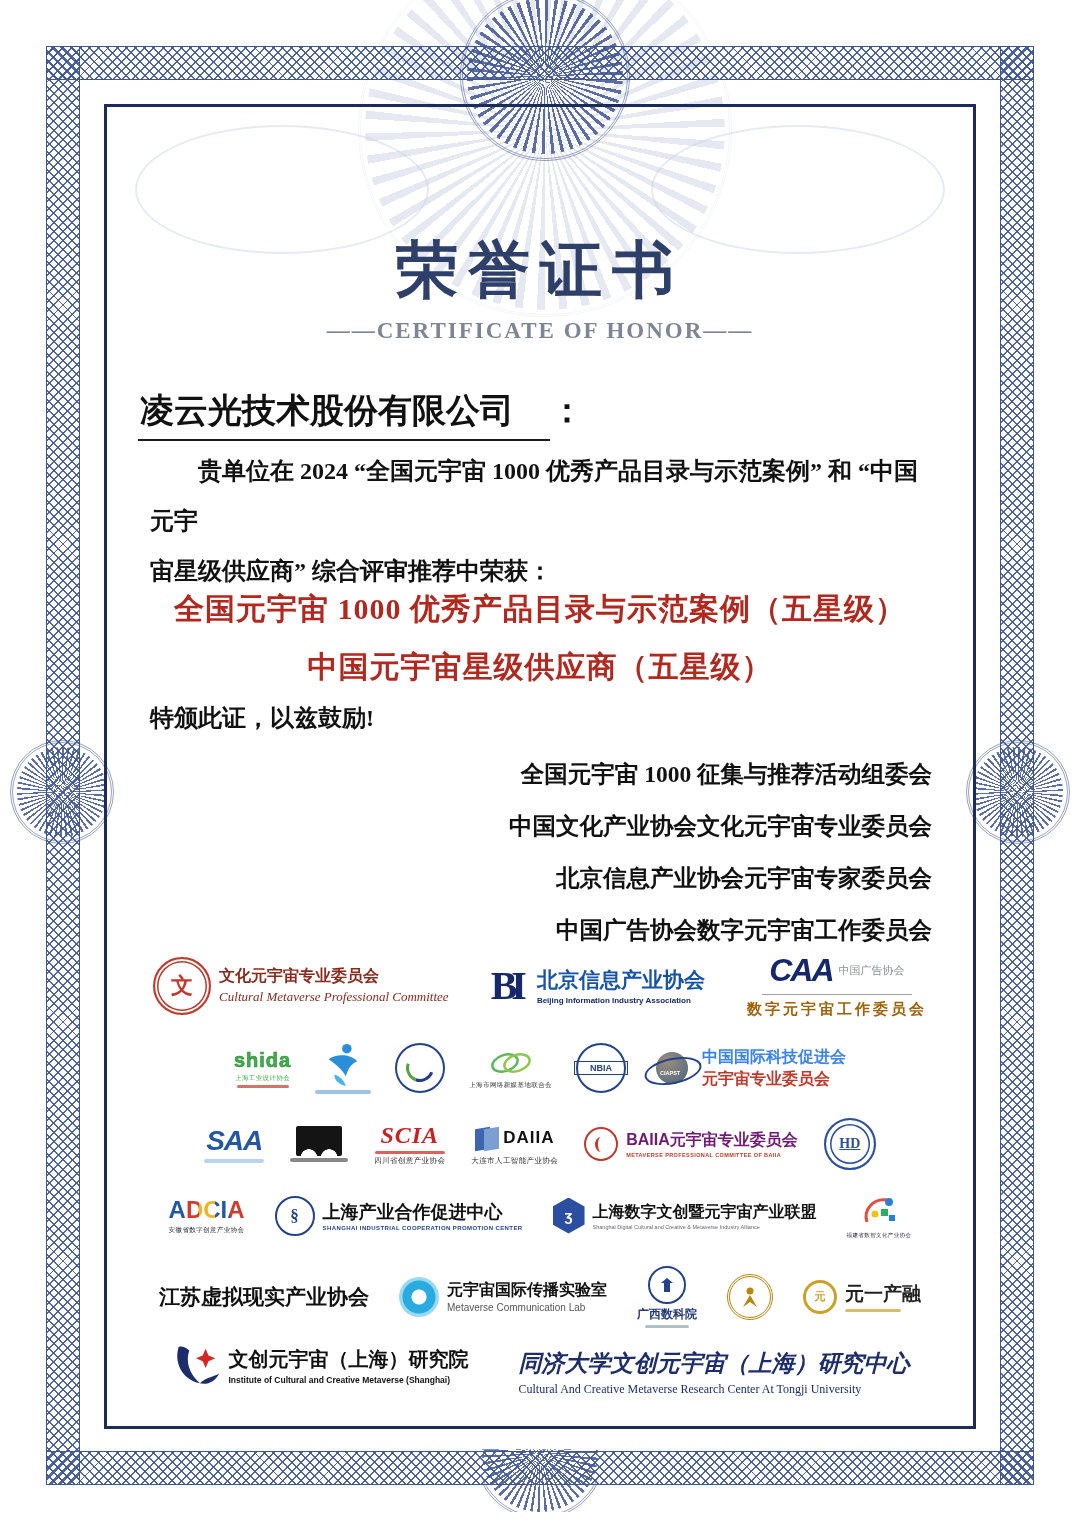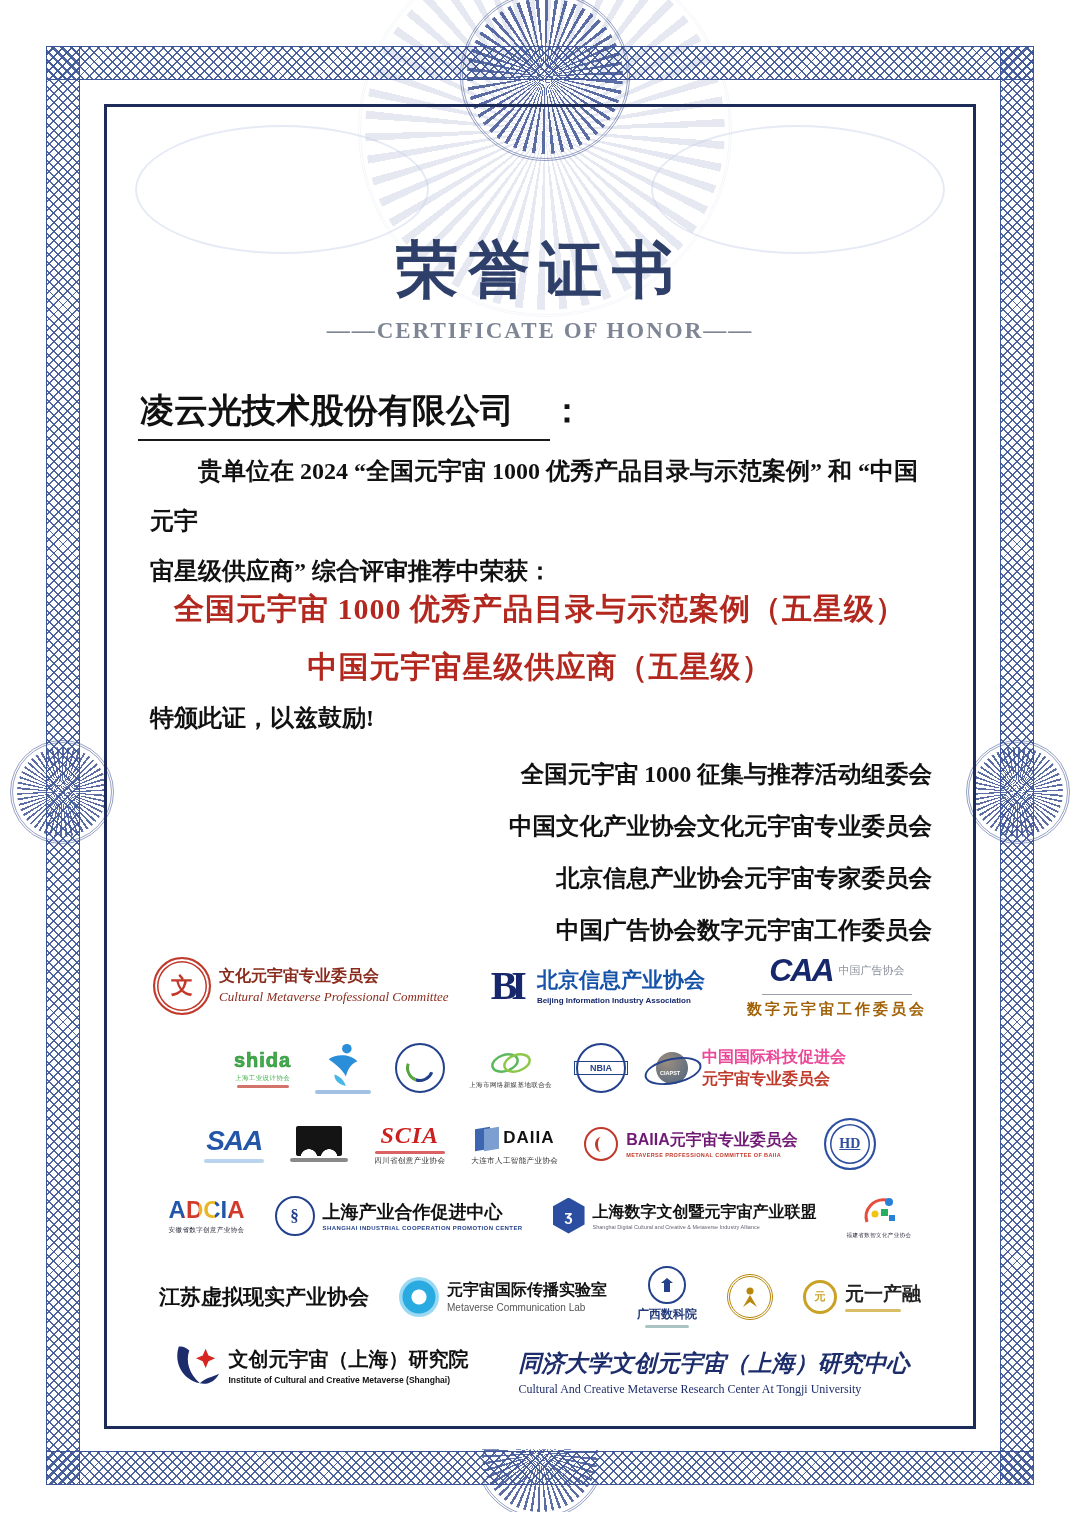--- a/index.html
+++ b/index.html
@@ -202,21 +202,21 @@
     <div class="nbia">
       <span>NBIA</span>
     </div>
     <div class="item">
       <div class="globe">
         <span class="sphere"></span>
         <span class="ring"></span>
         <span class="gtxt">CIAPST</span>
       </div>
       <div class="col" style="gap:1px;">
-        <span style="font-size:16px;font-weight:900;color:#ec4899;">中国国际科技促进会</span>
+        <span style="font-size:16px;font-weight:900;color:#3b82f6;">中国国际科技促进会</span>
         <span style="font-size:16px;font-weight:900;color:#c0392b;">元宇宙专业委员会</span>
       </div>
     </div>
   </div>
 
   <div class="lrow" style="top:1118px;gap:26px;">
     <div class="colc">
       <span class="saa">SAA</span>
       <span class="bar" style="width:60px;background:#9cc1e8;"></span>
     </div>

